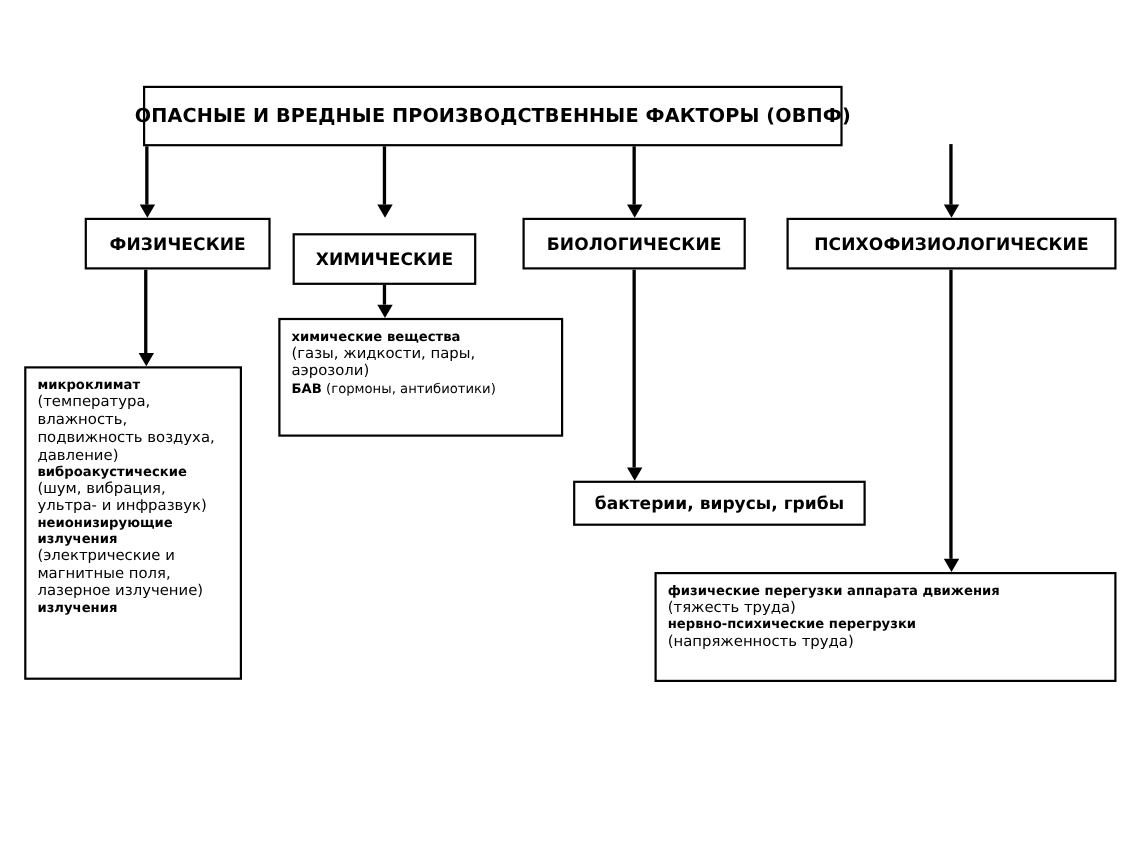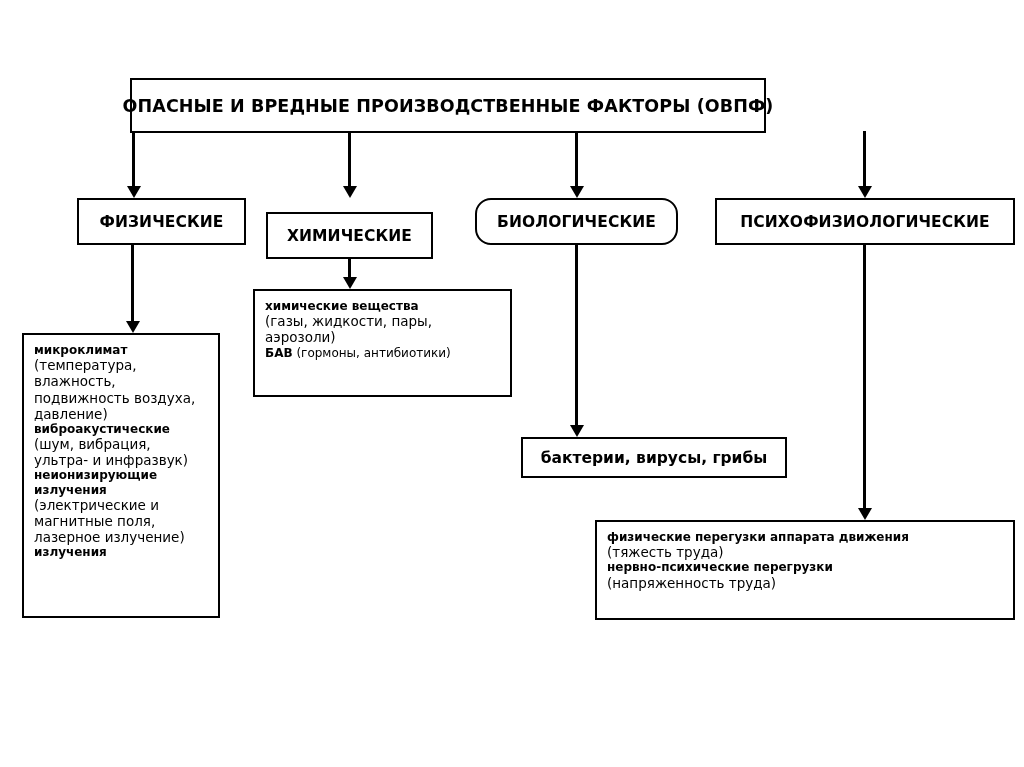--- a/index.html
+++ b/index.html
@@ -108,21 +108,21 @@
   <div class="arrowhead" style="left:858px; top:186px;"></div>
 
   <div class="box box-center" style="left:49px; top:198px; width:169px; height:47px;margin-left:28px;">
     <span class="cat-text">ФИЗИЧЕСКИЕ</span>
   </div>
 
   <div class="box box-center" style="left:266px; top:212px; width:167px; height:47px;">
     <span class="cat-text">ХИМИЧЕСКИЕ</span>
   </div>
 
-  <div class="box box-center" style="left:475px; top:198px; width:203px; height:47px;border-radius:16px;">
+  <div class="box box-center" style="left:475px; top:198px; width:203px; height:47px;">
     <span class="cat-text">БИОЛОГИЧЕСКИЕ</span>
   </div>
 
   <div class="box box-center" style="left:715px; top:198px; width:300px; height:47px;">
     <span class="cat-text">ПСИХОФИЗИОЛОГИЧЕСКИЕ</span>
   </div>
 
   <div class="vline" style="left:131px; top:245px; height:76px;"></div>
   <div class="arrowhead" style="left:126px; top:321px;"></div>
 

